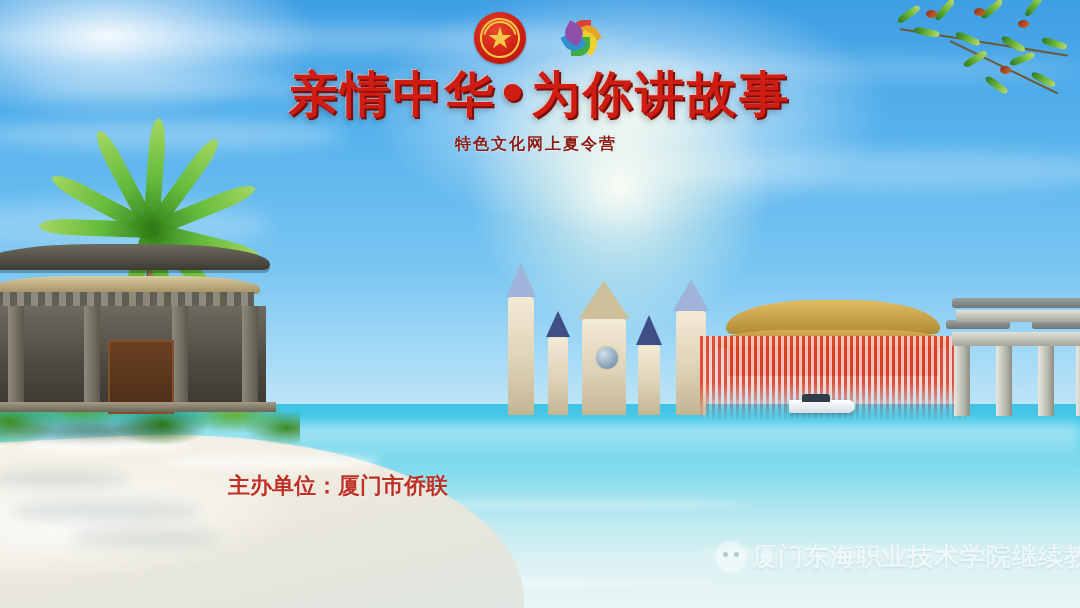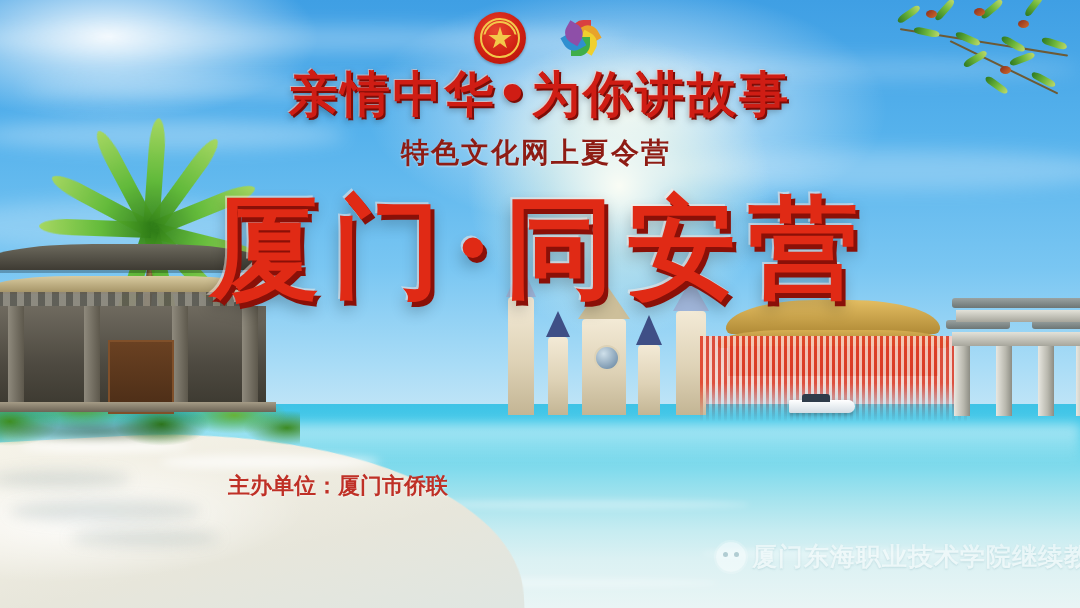--- a/index.html
+++ b/index.html
@@ -310,21 +310,21 @@
       2px 2px 0 #7e0c06,
       -1px -1px 0 rgba(255,200,190,.55),
       0 3px 7px rgba(0,0,0,.35);
     white-space:nowrap;
   }
   .subhead{
     position:absolute;left:0;right:8px;top:134px;
     text-align:center;
     font-family:"DejaVu Serif","Liberation Serif",serif;
     font-weight:700;
-    font-size:28px;
+    font-size:16px;
     letter-spacing:2px;
     color:#8e1c14;
     text-shadow:0 1px 2px rgba(255,255,255,.5);
   }
   .maintitle{
     position:absolute;left:0;right:0;top:190px;
     text-align:center;
     font-family:"DejaVu Serif","Liberation Serif",serif;
     font-weight:700;
     font-size:110px;
@@ -513,21 +513,20 @@
       <div class="petal" style="background:#e8a32a;transform:rotate(60deg)  translate(-9px,-18px);"></div>
       <div class="petal" style="background:#f0d02e;transform:rotate(120deg) translate(-9px,-18px);"></div>
       <div class="petal" style="background:#3fae4a;transform:rotate(180deg) translate(-9px,-18px);"></div>
       <div class="petal" style="background:#2f8fd0;transform:rotate(240deg) translate(-9px,-18px);"></div>
       <div class="petal" style="background:#8e4fa8;transform:rotate(300deg) translate(-9px,-18px);"></div>
     </div>
   </div>
 
   <div class="headline">亲情中华•为你讲故事</div>
   <div class="subhead">特色文化网上夏令营</div>
-  <div class="maintitle">厦门·同安营</div>
 
   <div class="credits">
     <div>主办单位：厦门市侨联</div>
   </div>
 
   <div class="watermark">
     <div class="wm-logo"></div>
     <div class="wm-text">厦门东海职业技术学院继续教育学院</div>
   </div>
 

